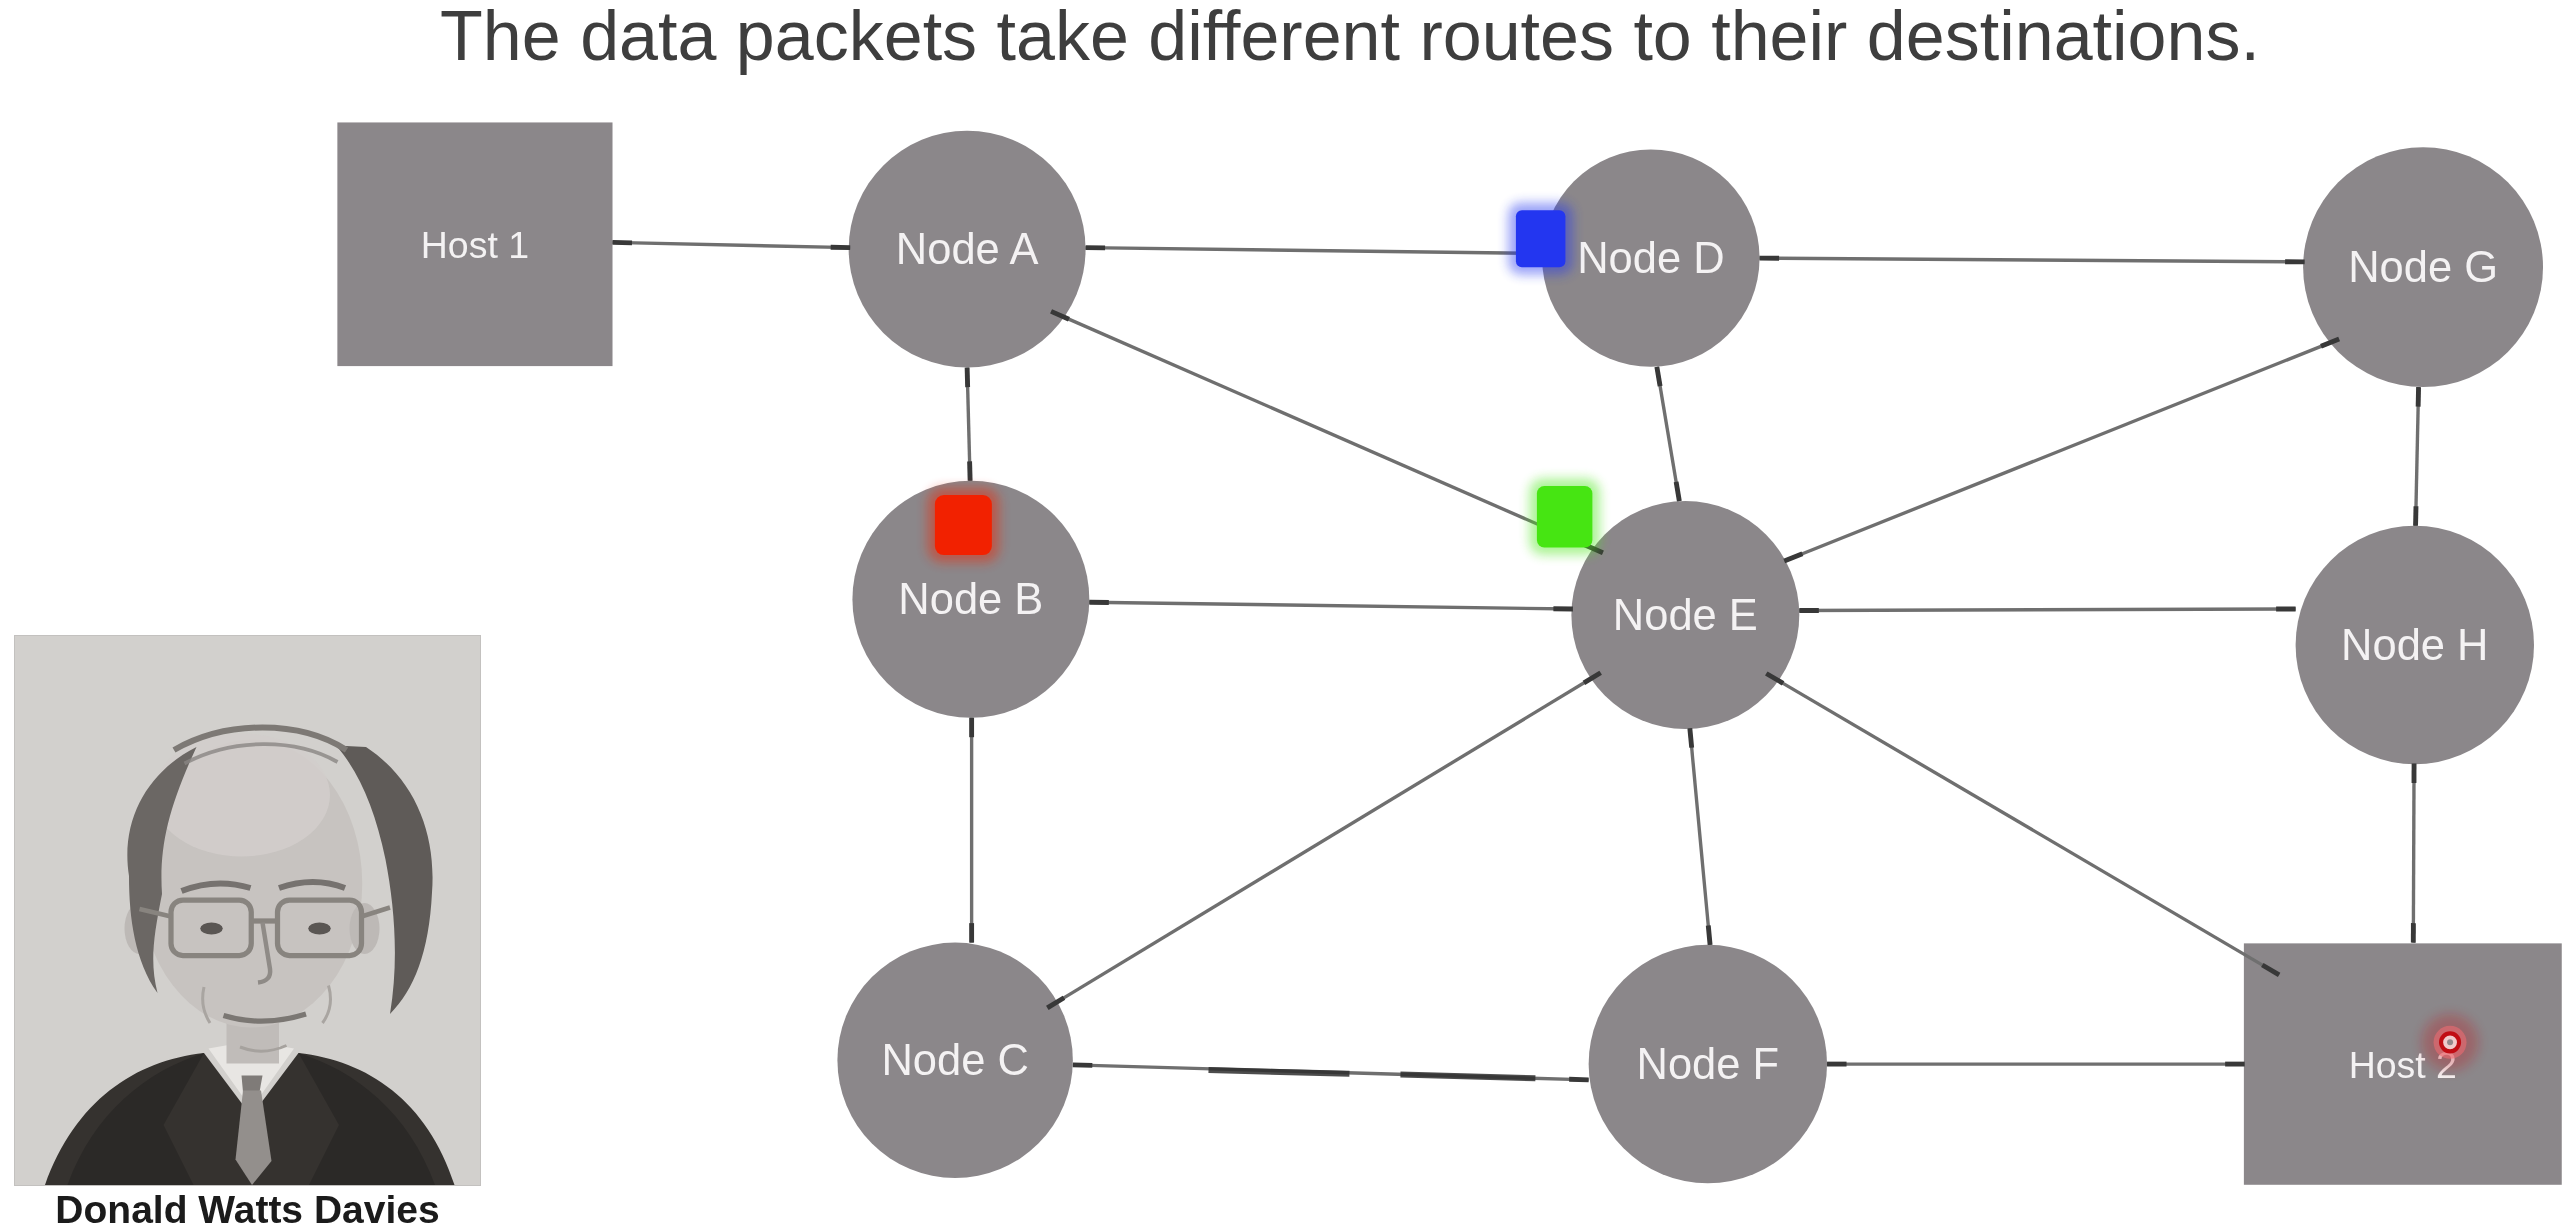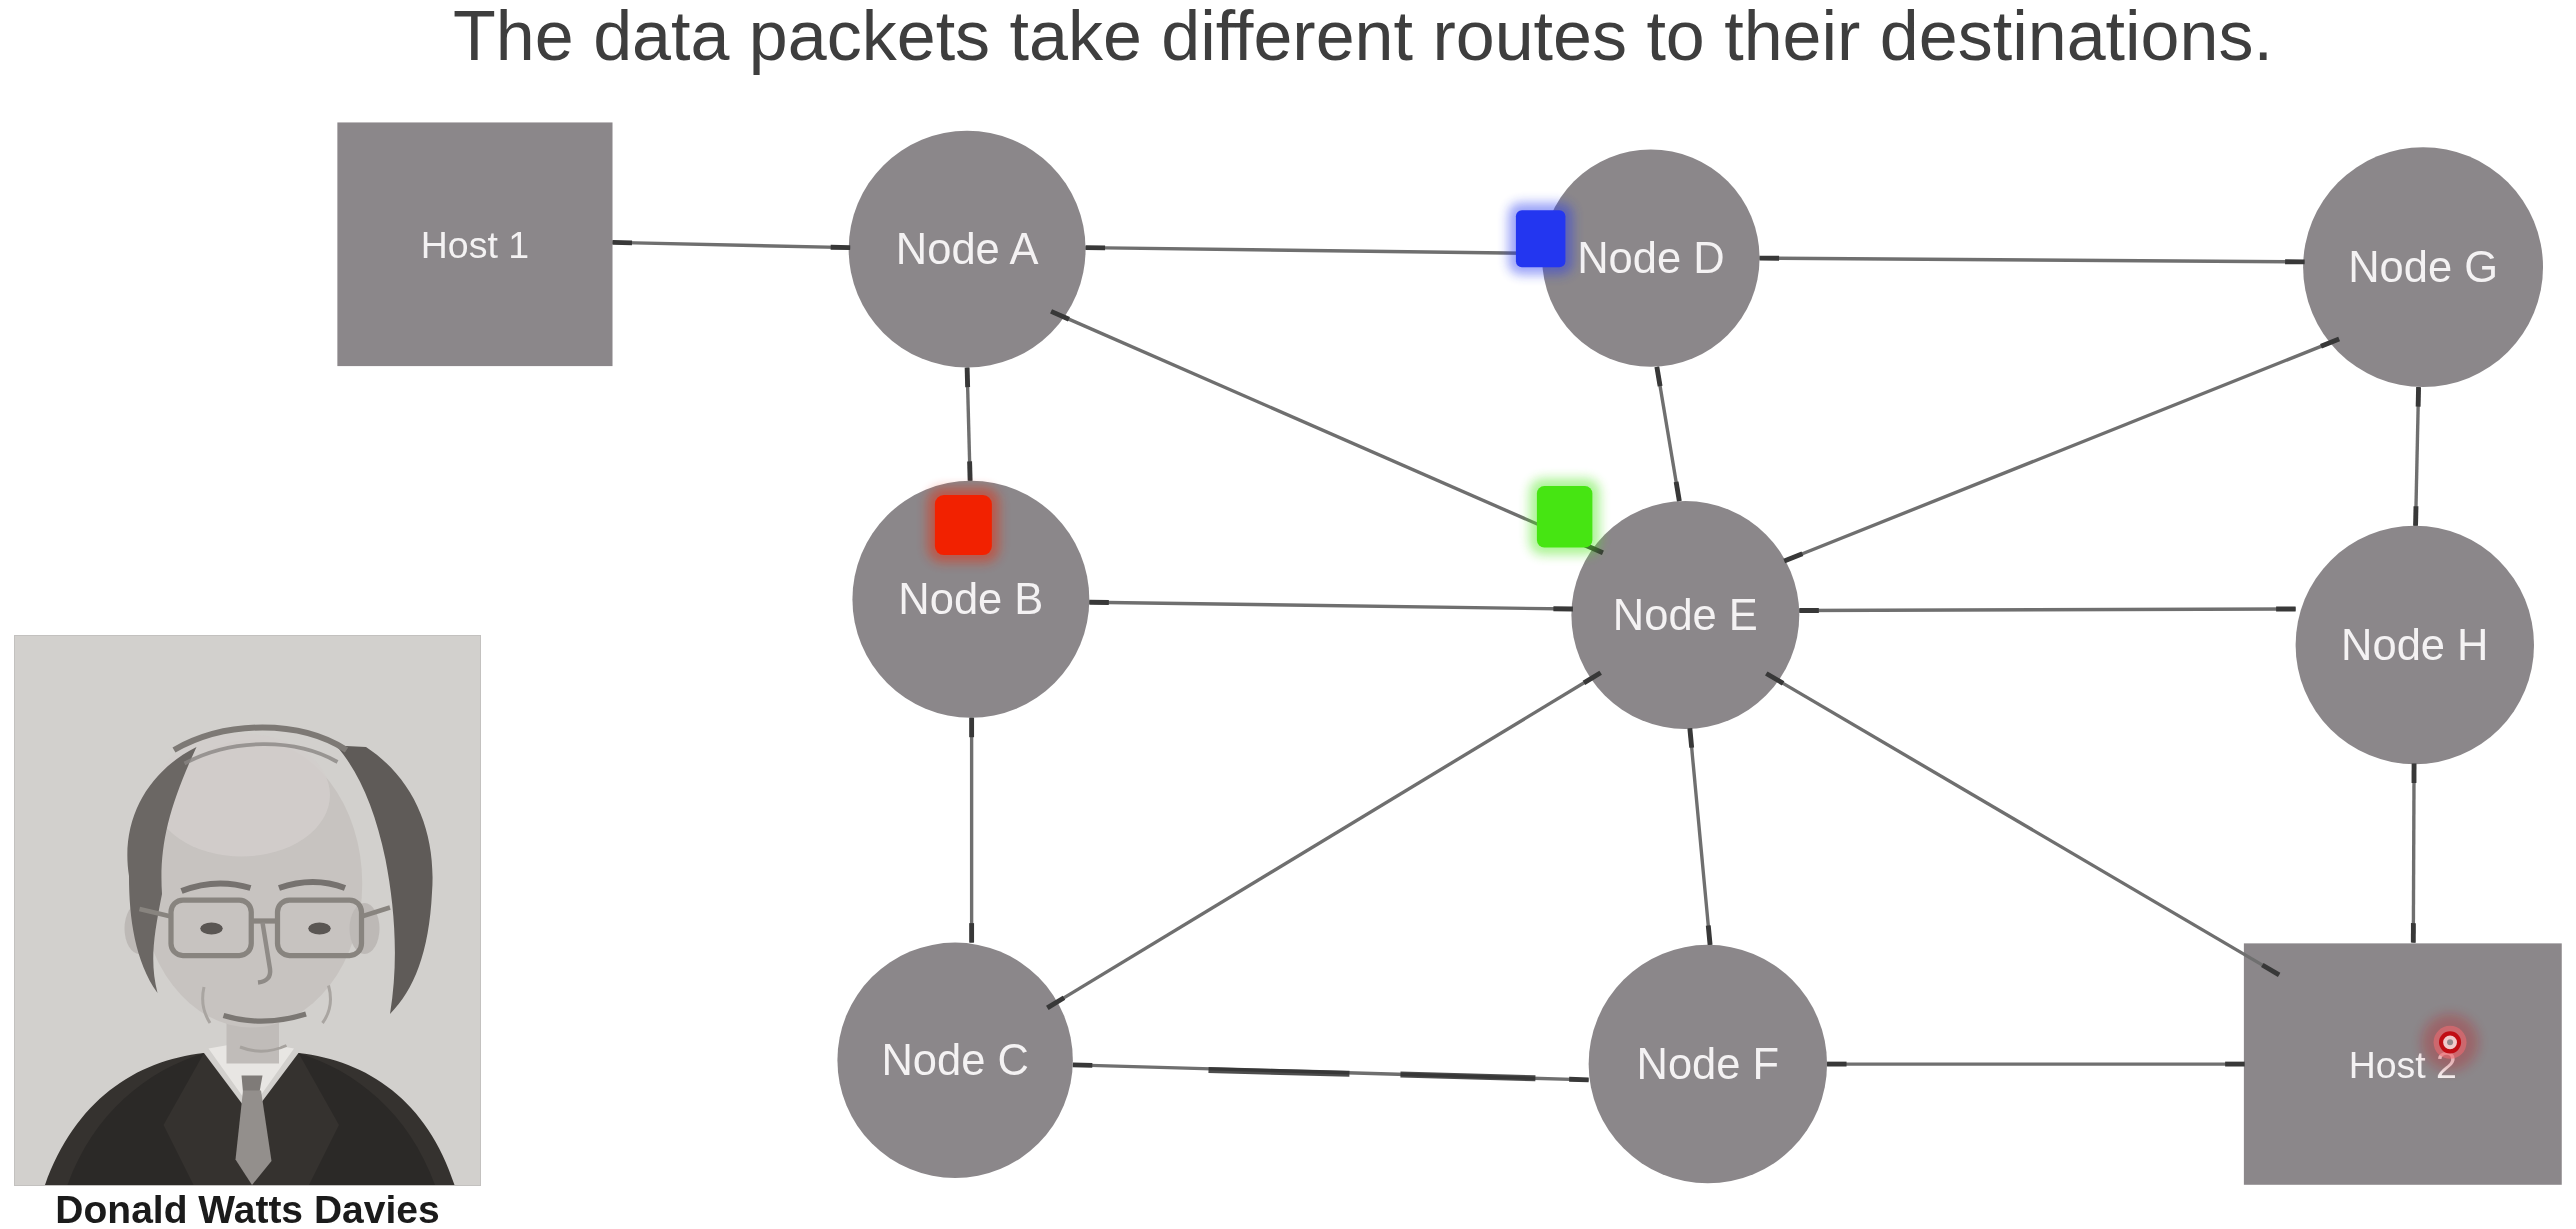--- a/index.html
+++ b/index.html
@@ -5,21 +5,21 @@
   html,body{margin:0;padding:0;background:#ffffff;}
   .stage{
     position:relative;
     width:2576px;height:1230px;
     background:#ffffff;
     font-family:"Liberation Sans", sans-serif;
     overflow:hidden;
   }
   .title{
     position:absolute;
-    left:150px;top:0px;width:2426px;
+    left:137px;top:0px;width:2426px;
     margin:0;
     font-size:70px;
     font-weight:400;
     text-align:center;
     letter-spacing:0px;
     line-height:1.05;
   }
   #diagram{
     position:absolute;left:0;top:0;width:2576px;height:1230px;
   }

